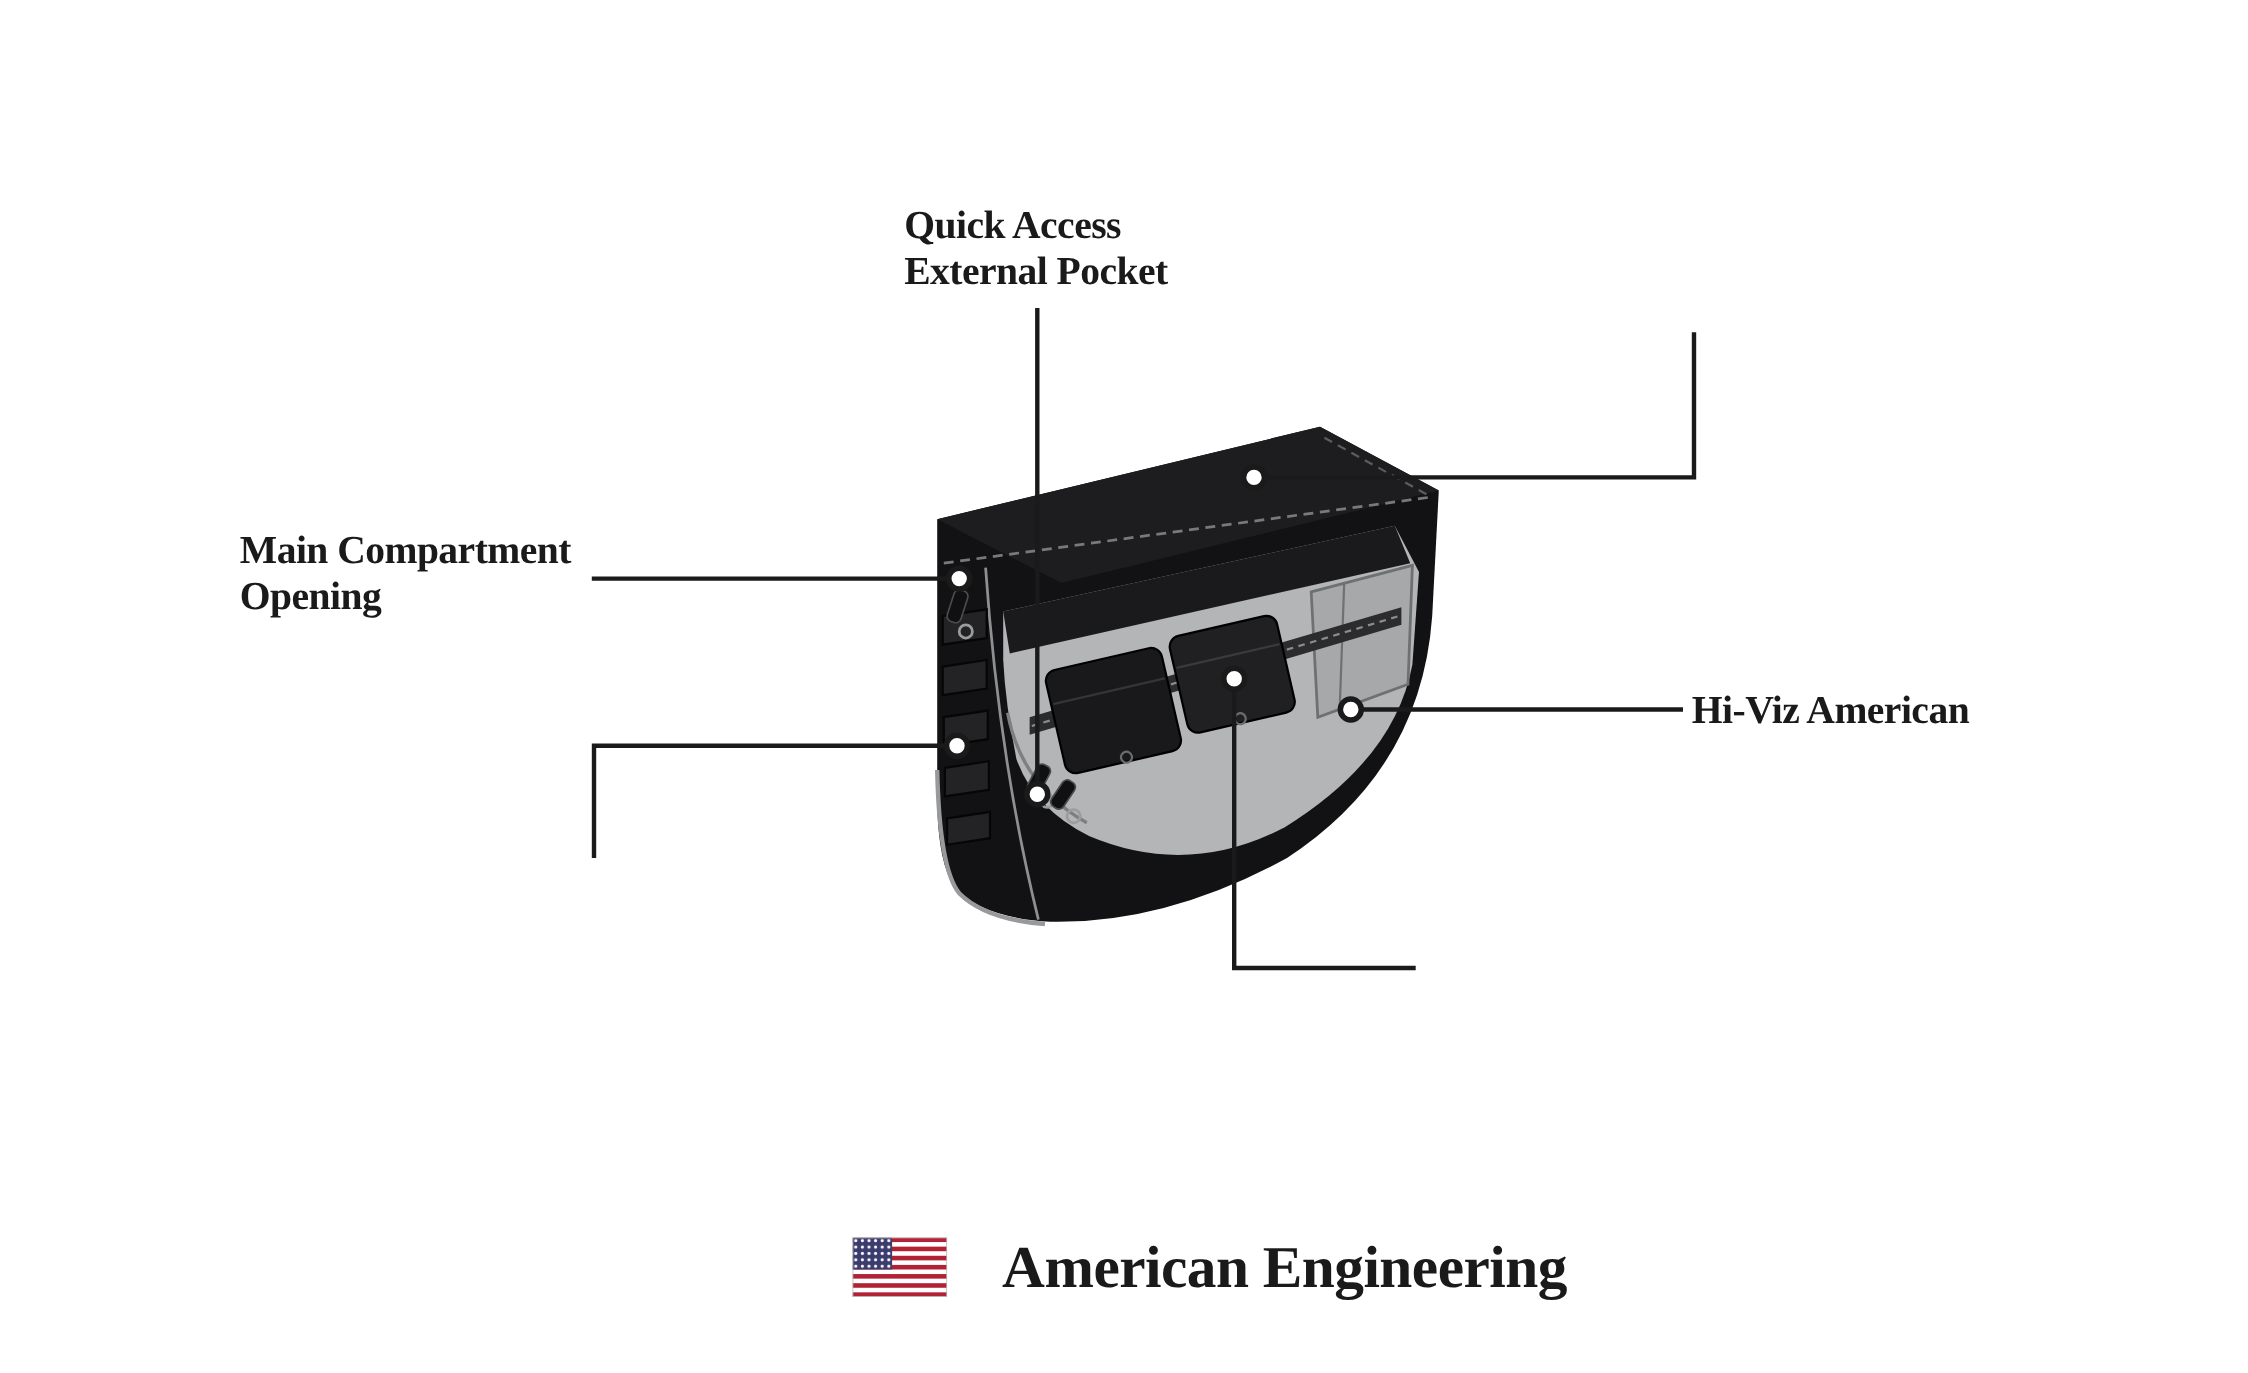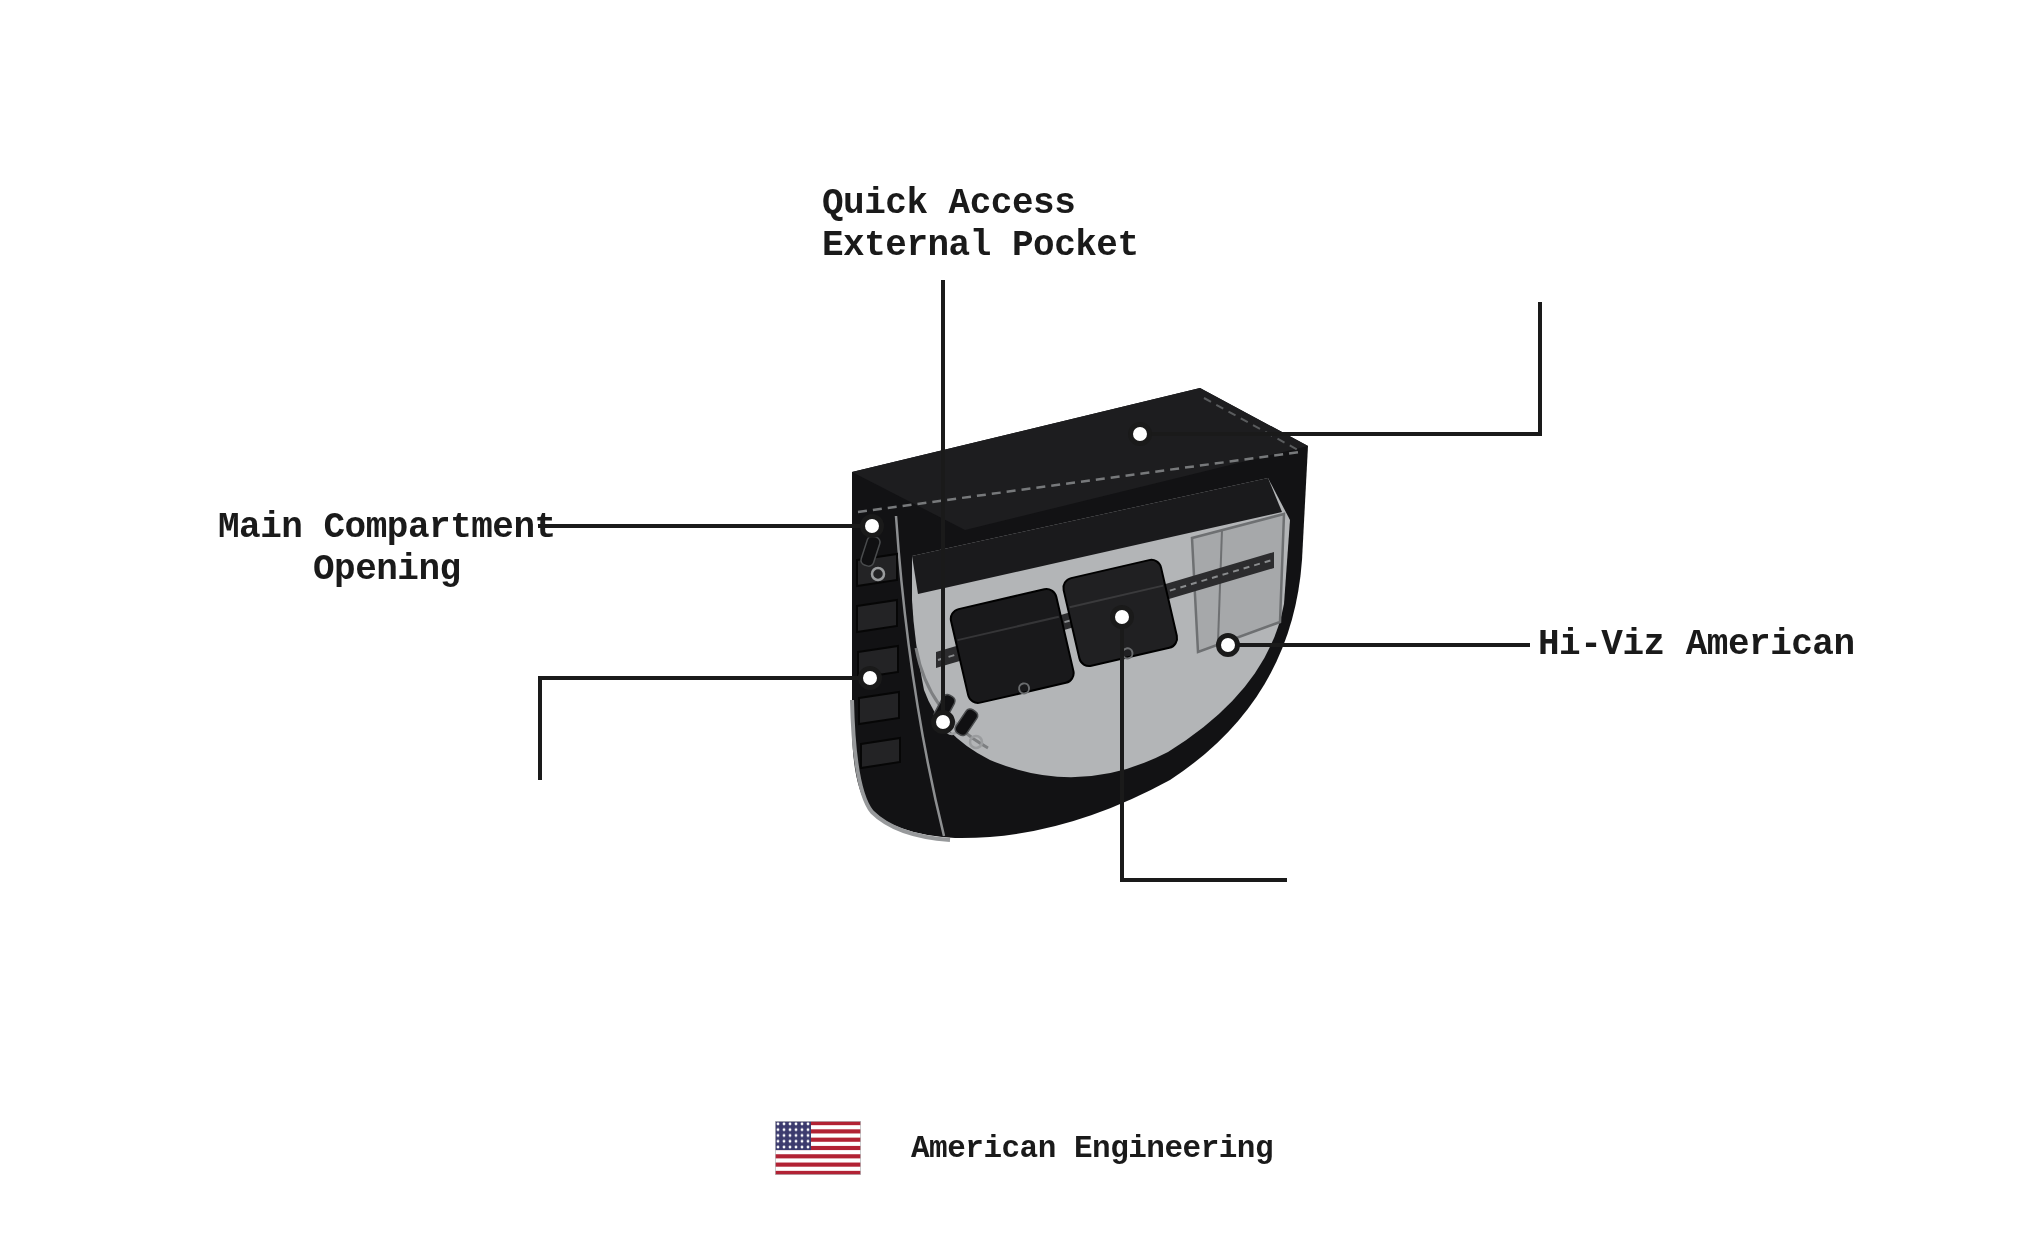--- a/index.html
+++ b/index.html
@@ -2,21 +2,21 @@
 <html style="--text: #1a1a1a; --callout-line: #1a1a1a; --shell-black: #121214; --interior-gray: #b3b5b7; --flag-red: #B22234; --flag-blue: #3C3B6E;"><head>
 <meta charset="utf-8">
 <style>
   html, body { margin: 0; padding: 0; background: #ffffff; }
   .canvas {
     position: relative;
     width: 2044px;
     height: 1248px;
     background: #ffffff;
     overflow: hidden;
-    font-family: Liberation Mono, monospace;
+    font-family: Liberation Serif, serif;
   }
   .art {
     position: absolute;
     inset: 0;
     width: 100%;
     height: 100%;
   }
   .label {
     position: absolute;
     font-weight: 700;
@@ -31,21 +31,21 @@
   .footer {
     position: absolute;
     left: 775px;
     top: 1121px;
     display: flex;
     align-items: center;
     gap: 50px;
   }
   .footer .tagline {
     font-weight: 700;
-    font-size: 31px;
+    font-size: 54px;
     color: var(--text, #1a1a1a);
     white-space: nowrap;
     letter-spacing: -0.5px;
   }
   
   .callout-line { stroke: var(--callout-line, #1a1a1a); stroke-width: 4; fill: none; }
   .callout-dot  { fill: #ffffff; stroke: var(--callout-line, #1a1a1a); stroke-width: 5; }
   .shell    { fill: var(--shell-black, #121214); }
   .lid-top  { fill: #1d1d1f; }
   .interior { fill: var(--interior-gray, #b3b5b7); }
@@ -137,21 +137,21 @@
       <circle class="callout-dot" cx="870" cy="678" r="9.5"></circle>
     </g>
   </svg>
 
   <div class="label" style="left:822px; top:183px;">
     <span>Quick Access</span>
     <span>External Pocket</span>
   </div>
 
 
-  <div class="label" style="left:218px; top:507px;text-align:center;">
+  <div class="label" style="left:218px; top:479px;">
     <span>Main Compartment</span>
     <span>Opening</span>
   </div>
 
   <div class="label" style="left:1538px; top:624px;">
     <span>Hi-Viz American</span>
   </div>
 
 
 

